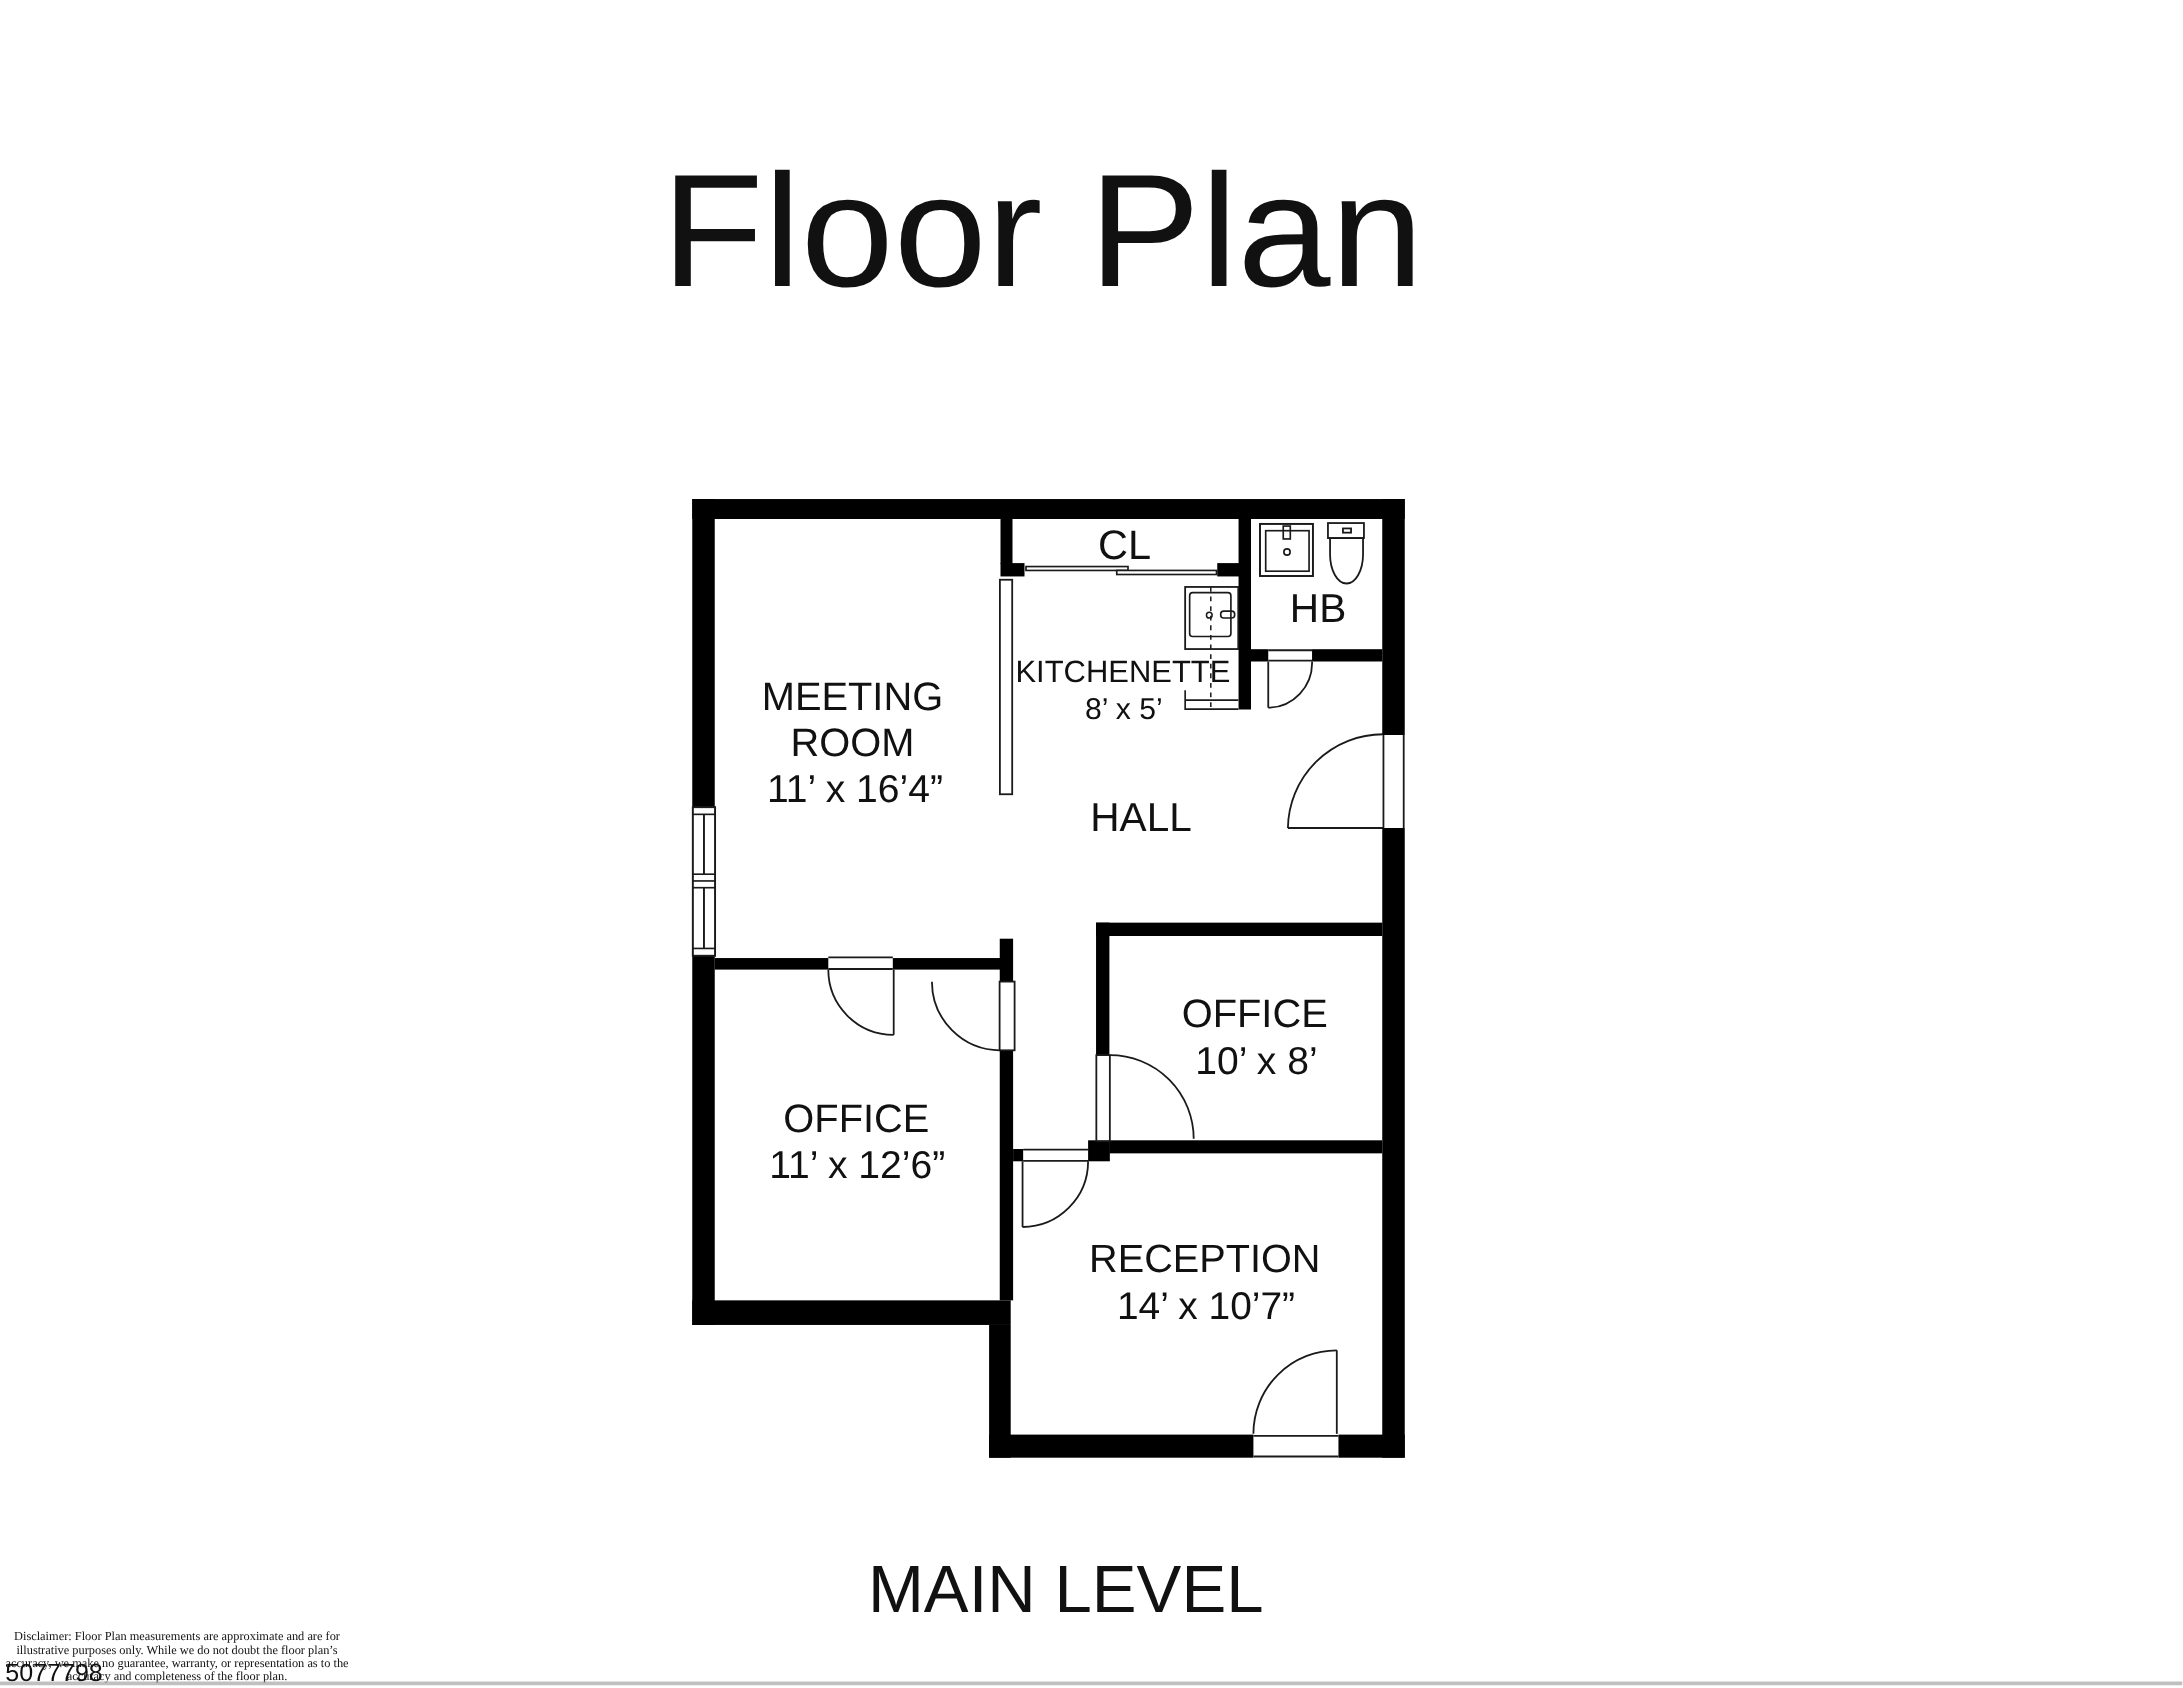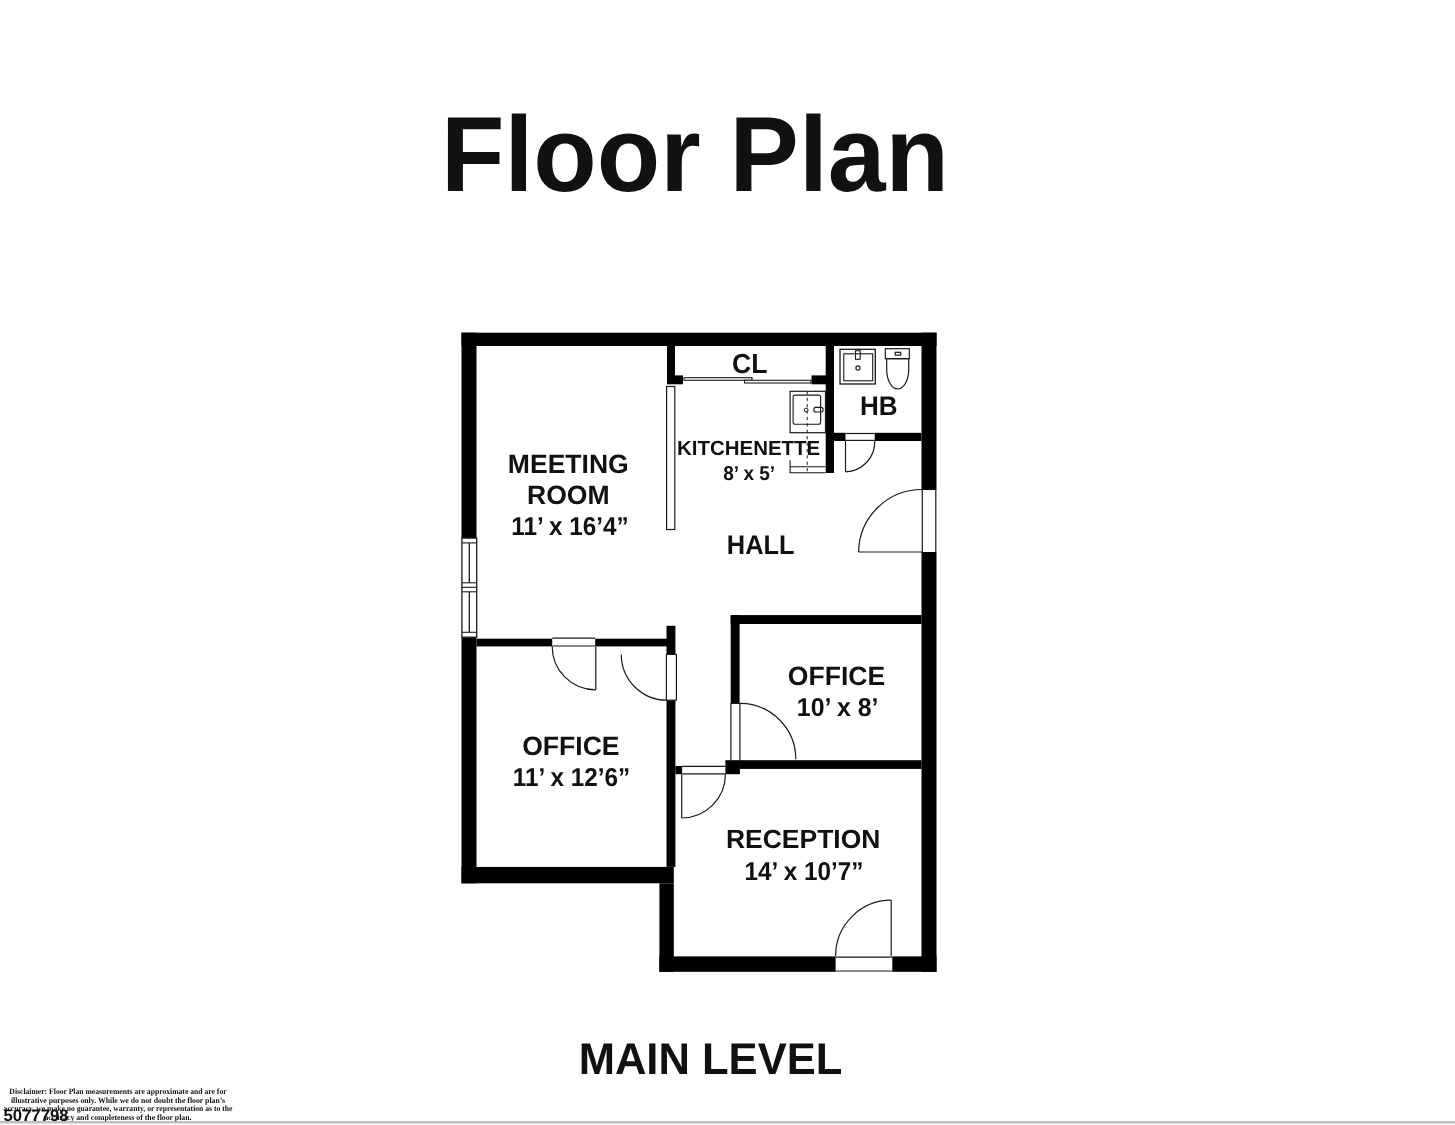--- a/index.html
+++ b/index.html
@@ -1,17 +1,17 @@
 <!DOCTYPE html>
 <html><head>
 <meta charset="utf-8">
 <style>
 html,body{margin:0;padding:0;width:1455px;height:1125px;background:#ffffff;overflow:hidden;}
 svg{display:block;}
-.aa{will-change:transform;transform:translateZ(0);position:relative;z-index:0;font-weight:bold;}
+.aa{will-change:transform;transform:translateZ(0);position:relative;z-index:0;}
 text{font-family:"Liberation Sans", sans-serif;fill:#111111;fill-opacity:0.999;}
 .serif{font-family:"Liberation Serif", serif;}
 </style>
 </head>
 <body>
 <div class="aa">
 <svg width="1455" height="1125" viewBox="0 0 1455 1125" text-rendering="geometricPrecision">
 
 <rect x="0" y="0" width="1455" height="1455" fill="#ffffff"></rect>
 

